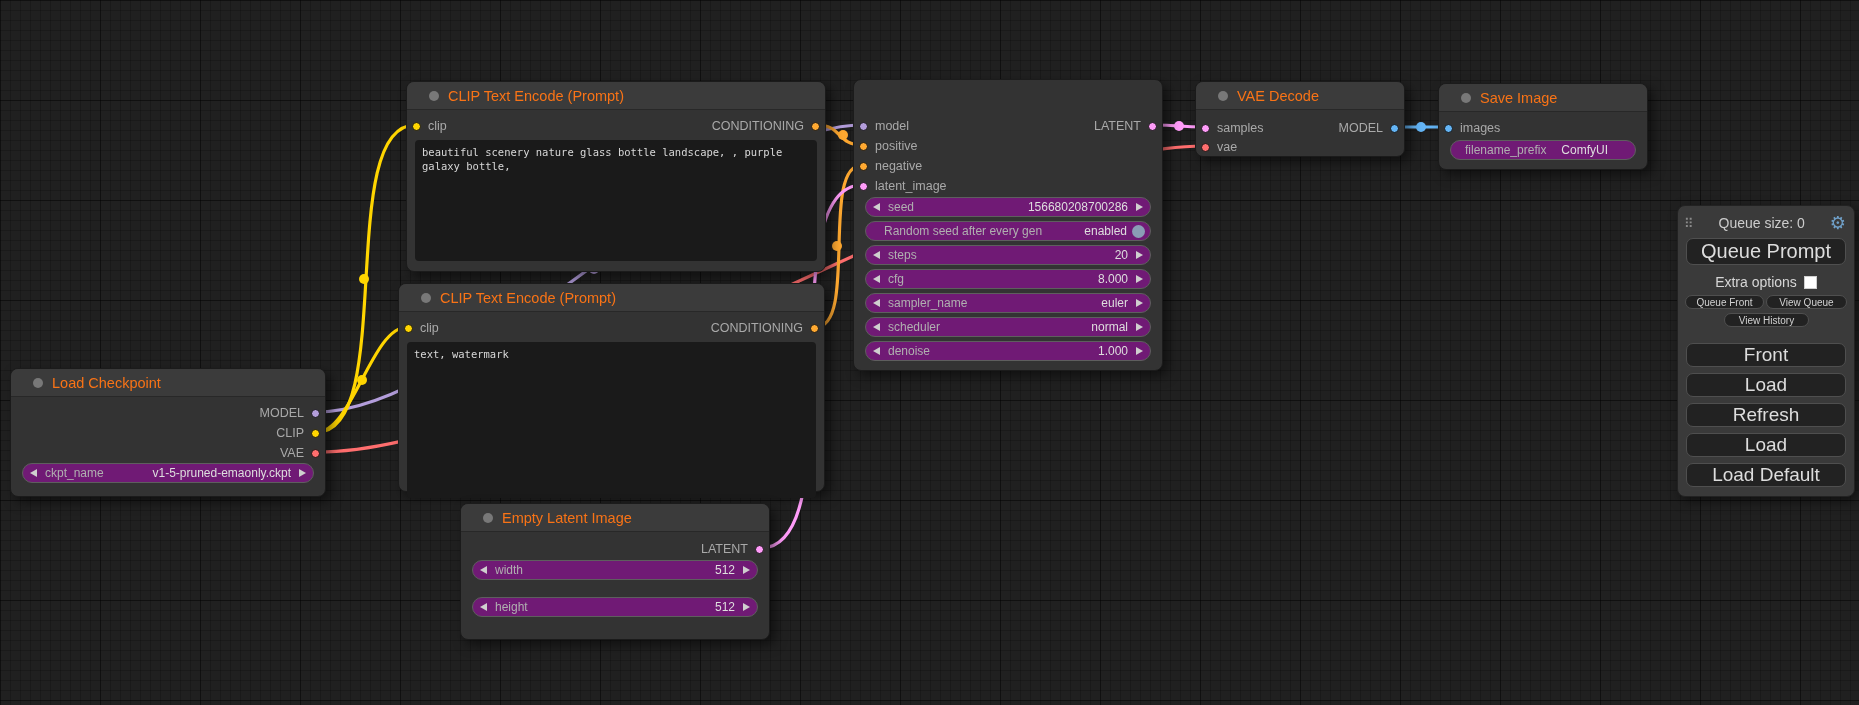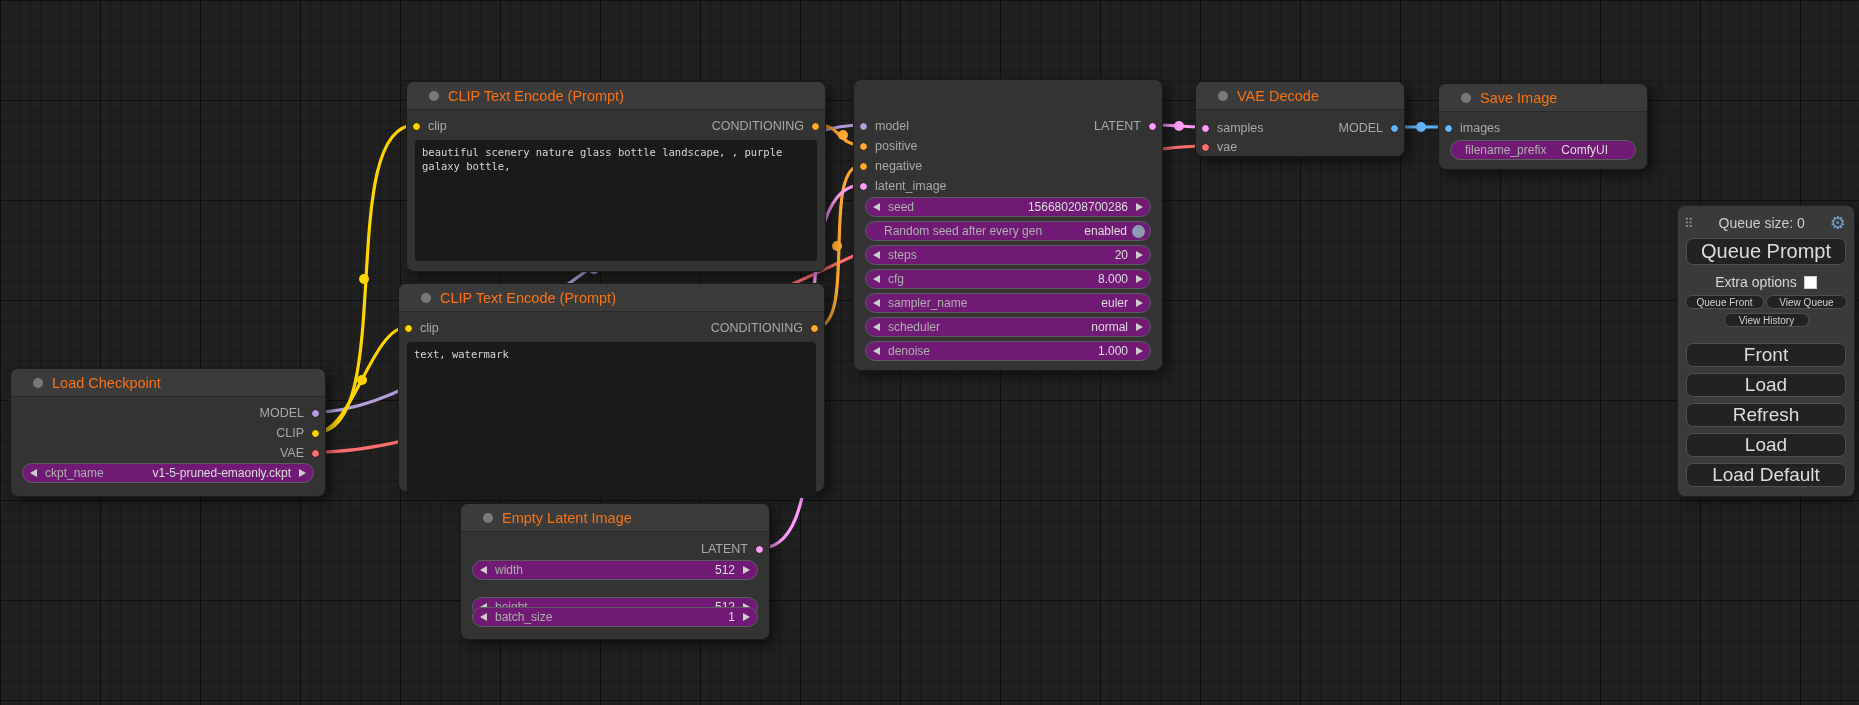--- a/index.html
+++ b/index.html
@@ -228,26 +228,20 @@
       <span class="wname">width</span>
       <span class="wval">512</span>
       <span class="arr r"></span>
     </div>
     <div class="widget" style="top:93px">
       <span class="arr l"></span>
       <span class="wname">height</span>
       <span class="wval">512</span>
       <span class="arr r"></span>
     </div>
-    <div class="widget" style="top:103px">
-      <span class="arr l"></span>
-      <span class="wname">batch_size</span>
-      <span class="wval">1</span>
-      <span class="arr r"></span>
-    </div>
   </div>
 
   <div class="node" style="left:1195px;top:81px;width:210px;height:76px">
     <div class="ntitle">
       <span class="tdot"></span>
       <span>VAE Decode</span>
     </div>
     <div class="slot in" style="top:38px">
       <span class="pdot dot-latent"></span>
       <span>samples</span>

